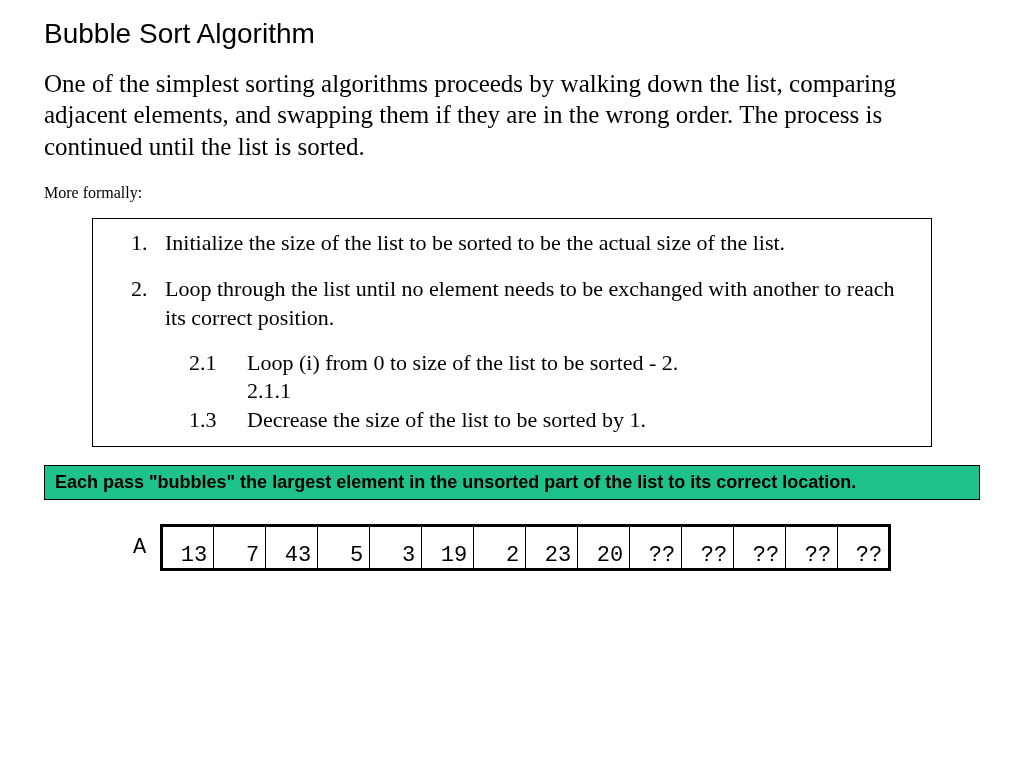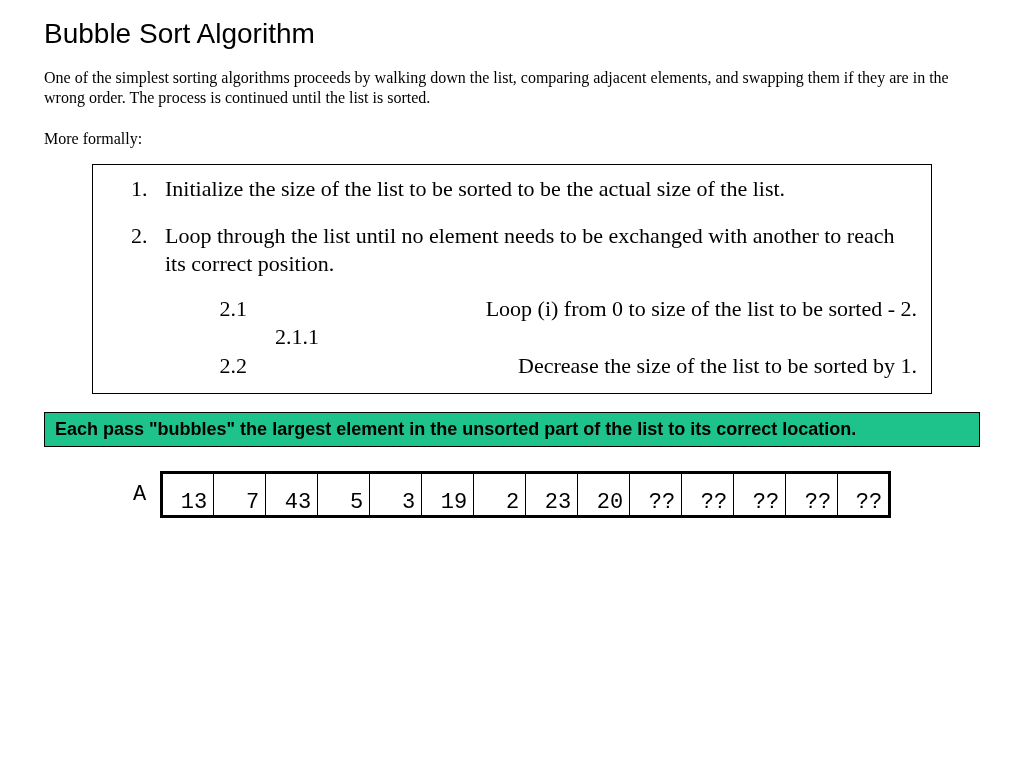--- a/index.html
+++ b/index.html
@@ -15,21 +15,21 @@
   .slide {
     padding: 18px 44px 0 44px;
   }
   .title {
     font-family: Arial, Helvetica, sans-serif;
     font-size: 28px;
     font-weight: 400;
     margin: 0 0 18px 0;
   }
   .intro {
-    font-size: 16px;
+    font-size: 25px;
     line-height: 1.25;
     margin: 0 0 22px 0;
   }
   .lead {
     font-size: 16px;
     margin: 0 0 8px 0;
   }
   .algo-box {
     border: 1px solid #000;
     padding: 10px 14px 12px 14px;
@@ -44,21 +44,21 @@
   }
   ol.outer > li {
     padding-left: 12px;
     margin-bottom: 18px;
   }
   ol.outer > li:last-child { margin-bottom: 0; }
   .sub {
     margin-top: 16px;
     padding-left: 24px;
   }
-  .row { display: flex; text-align: right; }
+  .row { display: flex; }
   .num { flex: 0 0 58px; }
   .num2 { flex: 0 0 72px; }
   .txt { flex: 1; }
   sup { font-size: 0.65em; line-height: 0; }
   .callout {
     border: 1px solid #000;
     background: #1ec28b;
     font-family: Arial, Helvetica, sans-serif;
     font-weight: 700;
     font-size: 18px;
@@ -107,21 +107,21 @@
           <div class="row">
             <div class="num">2.1</div>
             <div class="txt">Loop (i) from 0 to size of the list to be sorted - 2.</div>
           </div>
           <div style="padding-left:58px;">
             <div class="row">
               <div class="num2">2.1.1</div>
             </div>
           </div>
           <div class="row">
-            <div class="num">2.2</div>
+            <div class="num">1.3</div>
             <div class="txt">Decrease the size of the list to be sorted by 1.</div>
           </div>
         </div>
       </li>
     </ol>
   </div>
 
   <div class="callout">Each pass "bubbles" the largest element in the unsorted part of the list to its correct location.</div>
 
   <div class="array-wrap">

